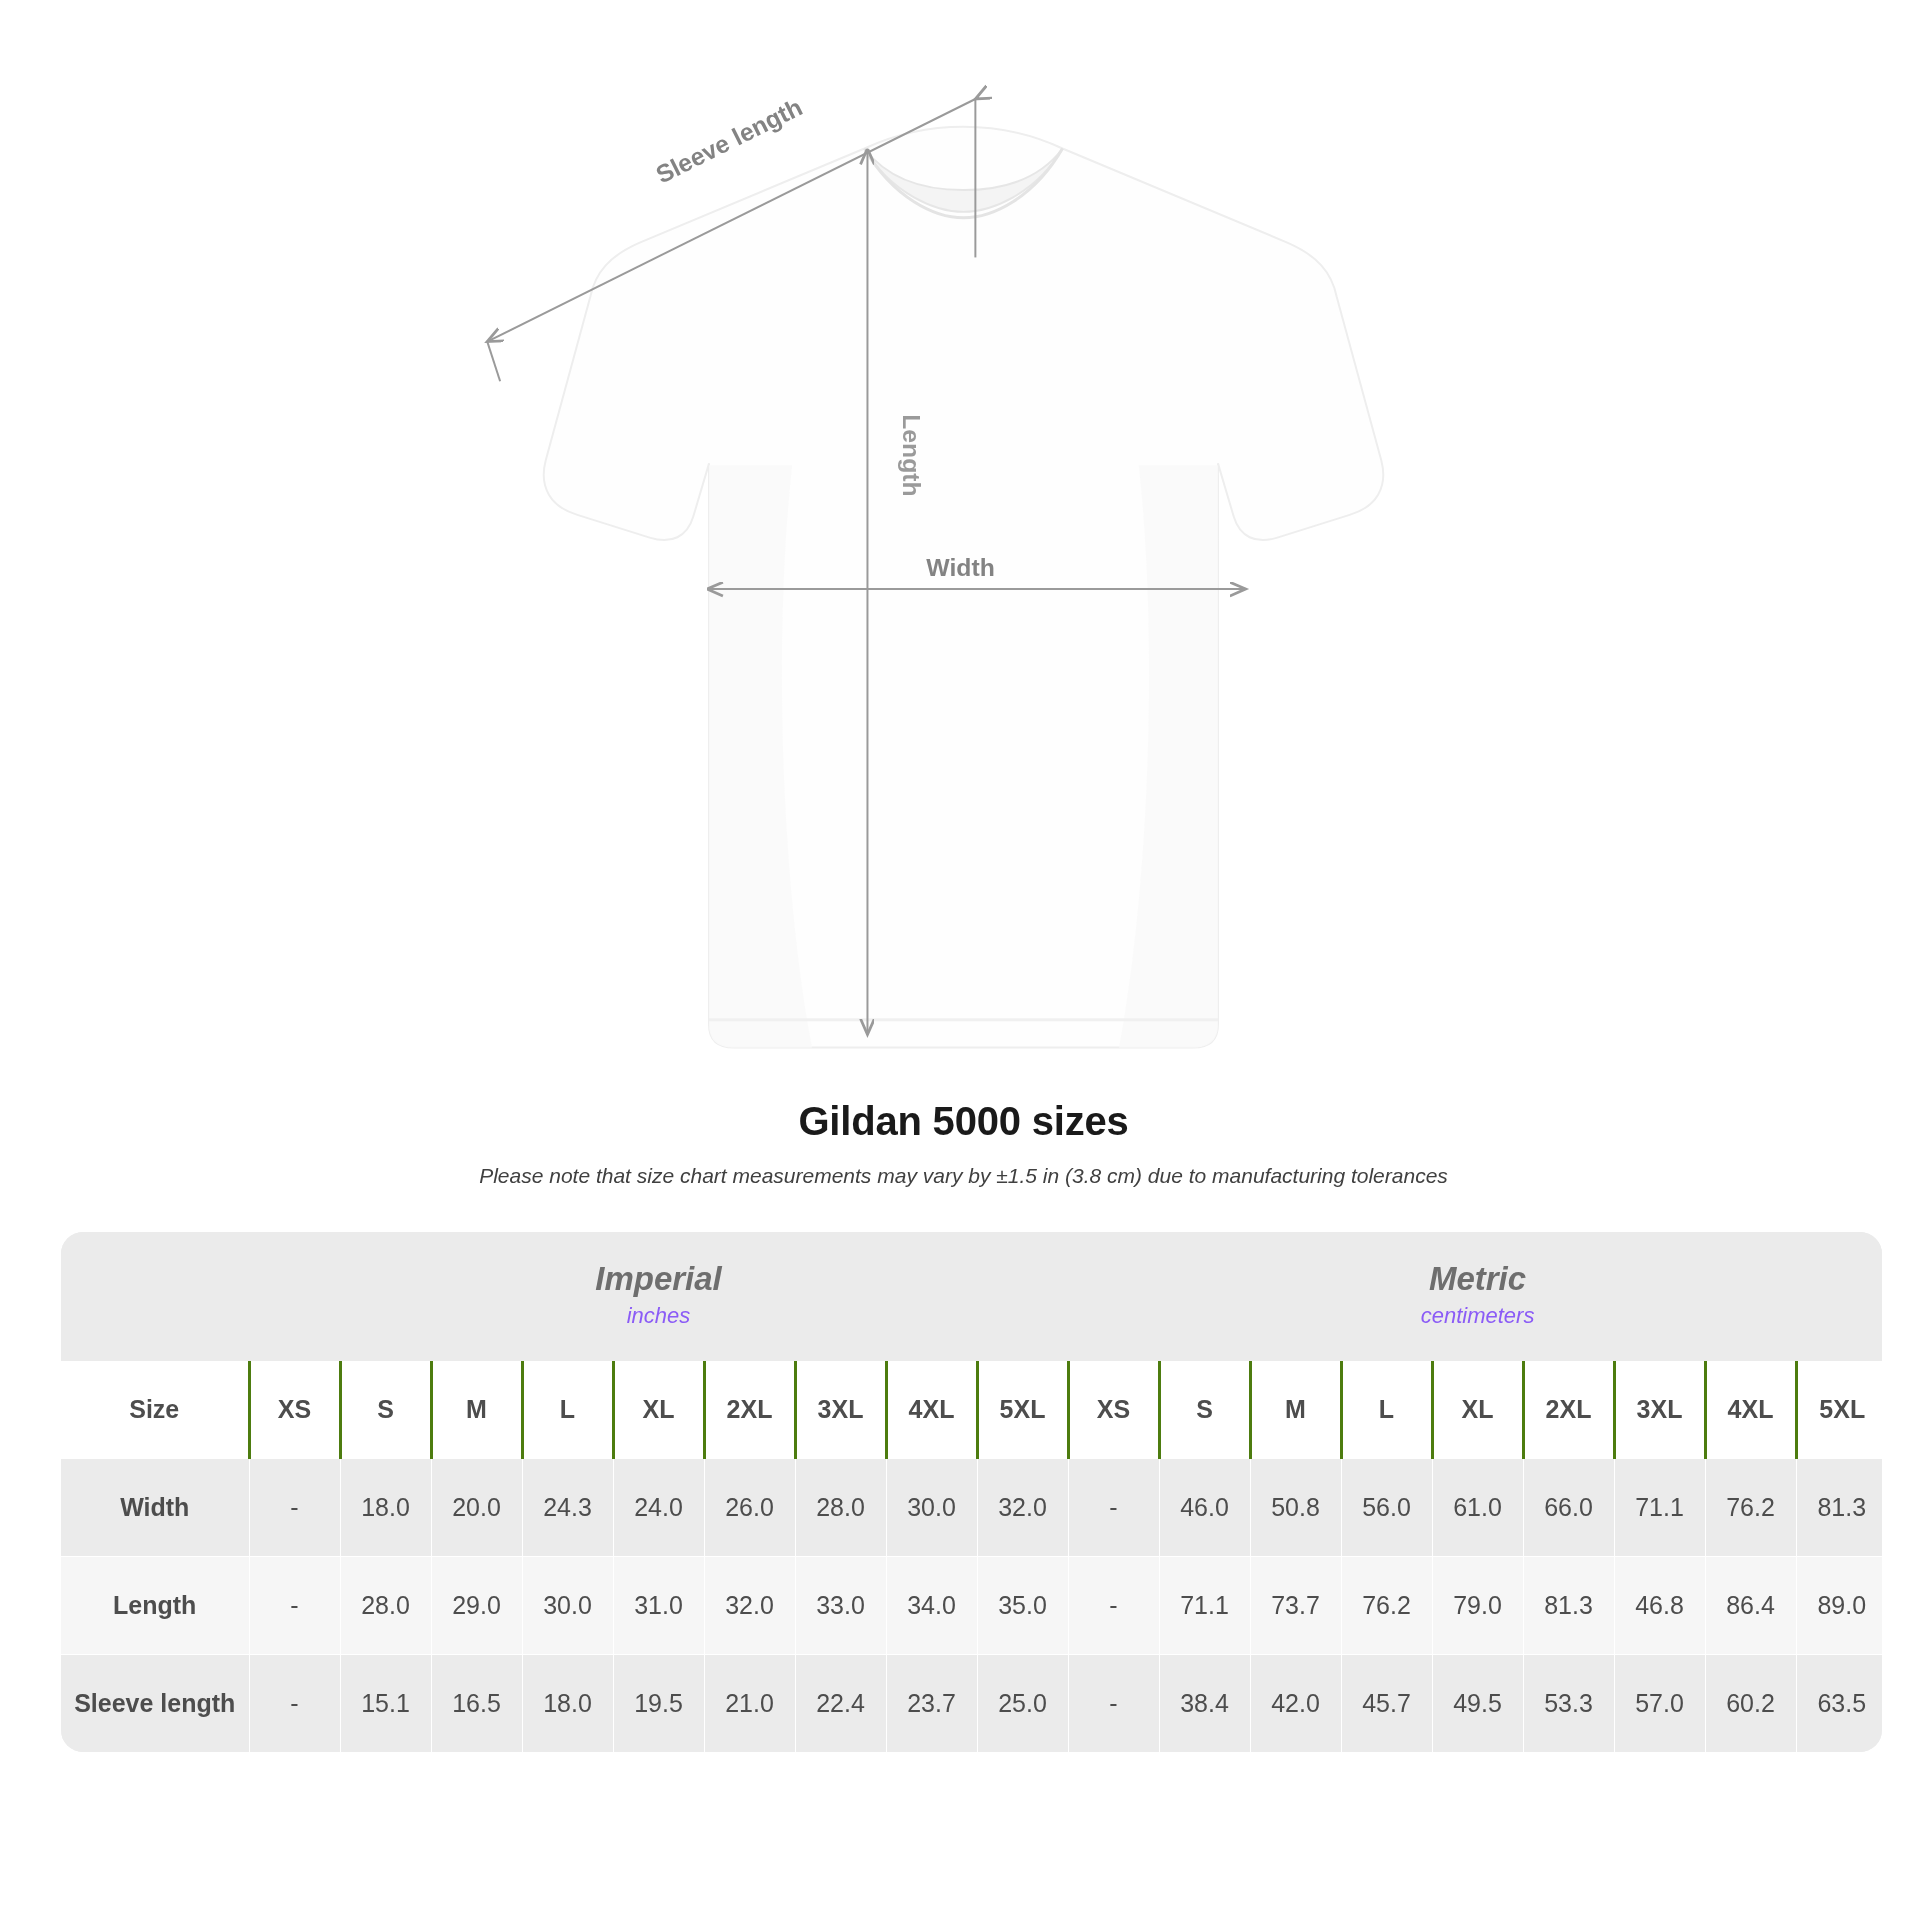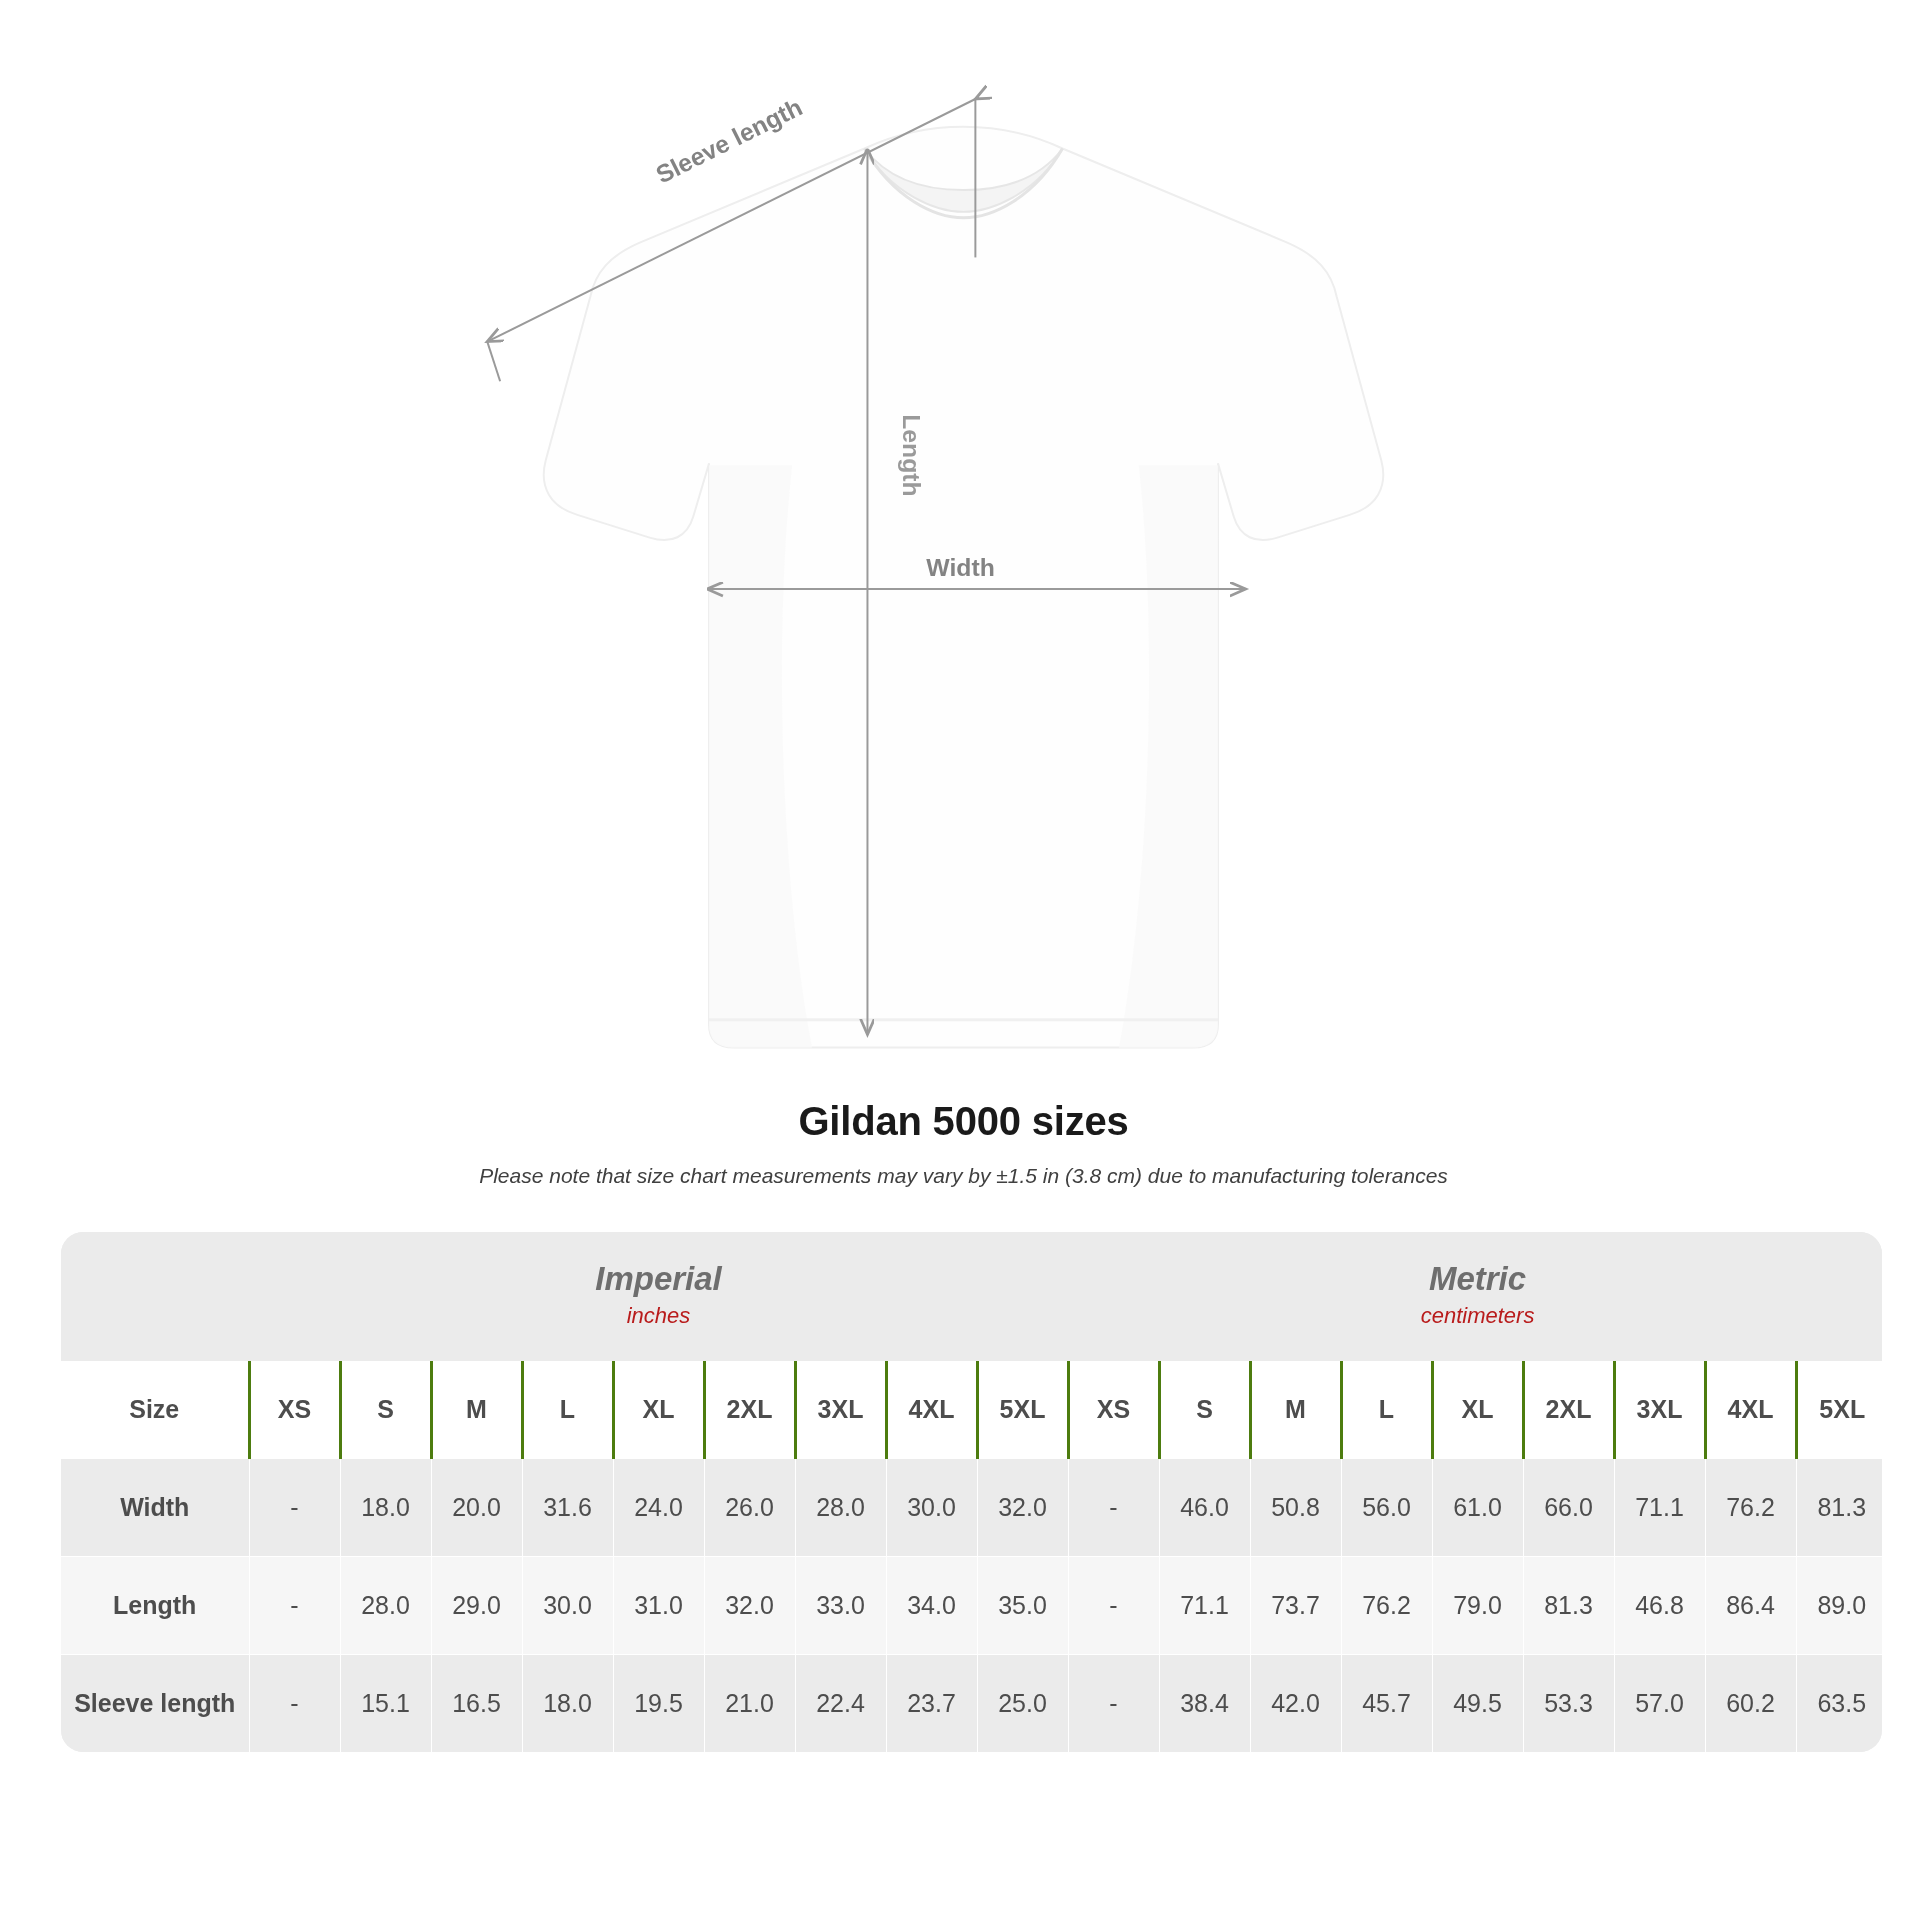--- a/index.html
+++ b/index.html
@@ -75,21 +75,21 @@
   .unit-name {
     font-size: 33px;
     font-style: italic;
     font-weight: bold;
     color: #6e6e6e;
     line-height: 1.15;
   }
   .unit-sub {
     font-size: 22px;
     font-style: italic;
-    color: #b91c1c;
+    color: #8b5cf6;
     line-height: 1.6;
   }
   .header-row td {
     height: 97px;
     background: #ffffff;
     font-weight: bold;
     color: #3d3d3d;
     font-size: 25px;
     border-right: 3px solid #4d7c0f;
   }
@@ -240,21 +240,21 @@
           <td>3XL</td>
           <td>4XL</td>
           <td>5XL</td>
         </tr>
 
         <tr class="data-row row-odd">
           <td class="row-label">Width</td>
           <td>-</td>
           <td>18.0</td>
           <td>20.0</td>
-          <td>31.6</td>
+          <td>24.3</td>
           <td>24.0</td>
           <td>26.0</td>
           <td>28.0</td>
           <td>30.0</td>
           <td>32.0</td>
           <td>-</td>
           <td>46.0</td>
           <td>50.8</td>
           <td>56.0</td>
           <td>61.0</td>

